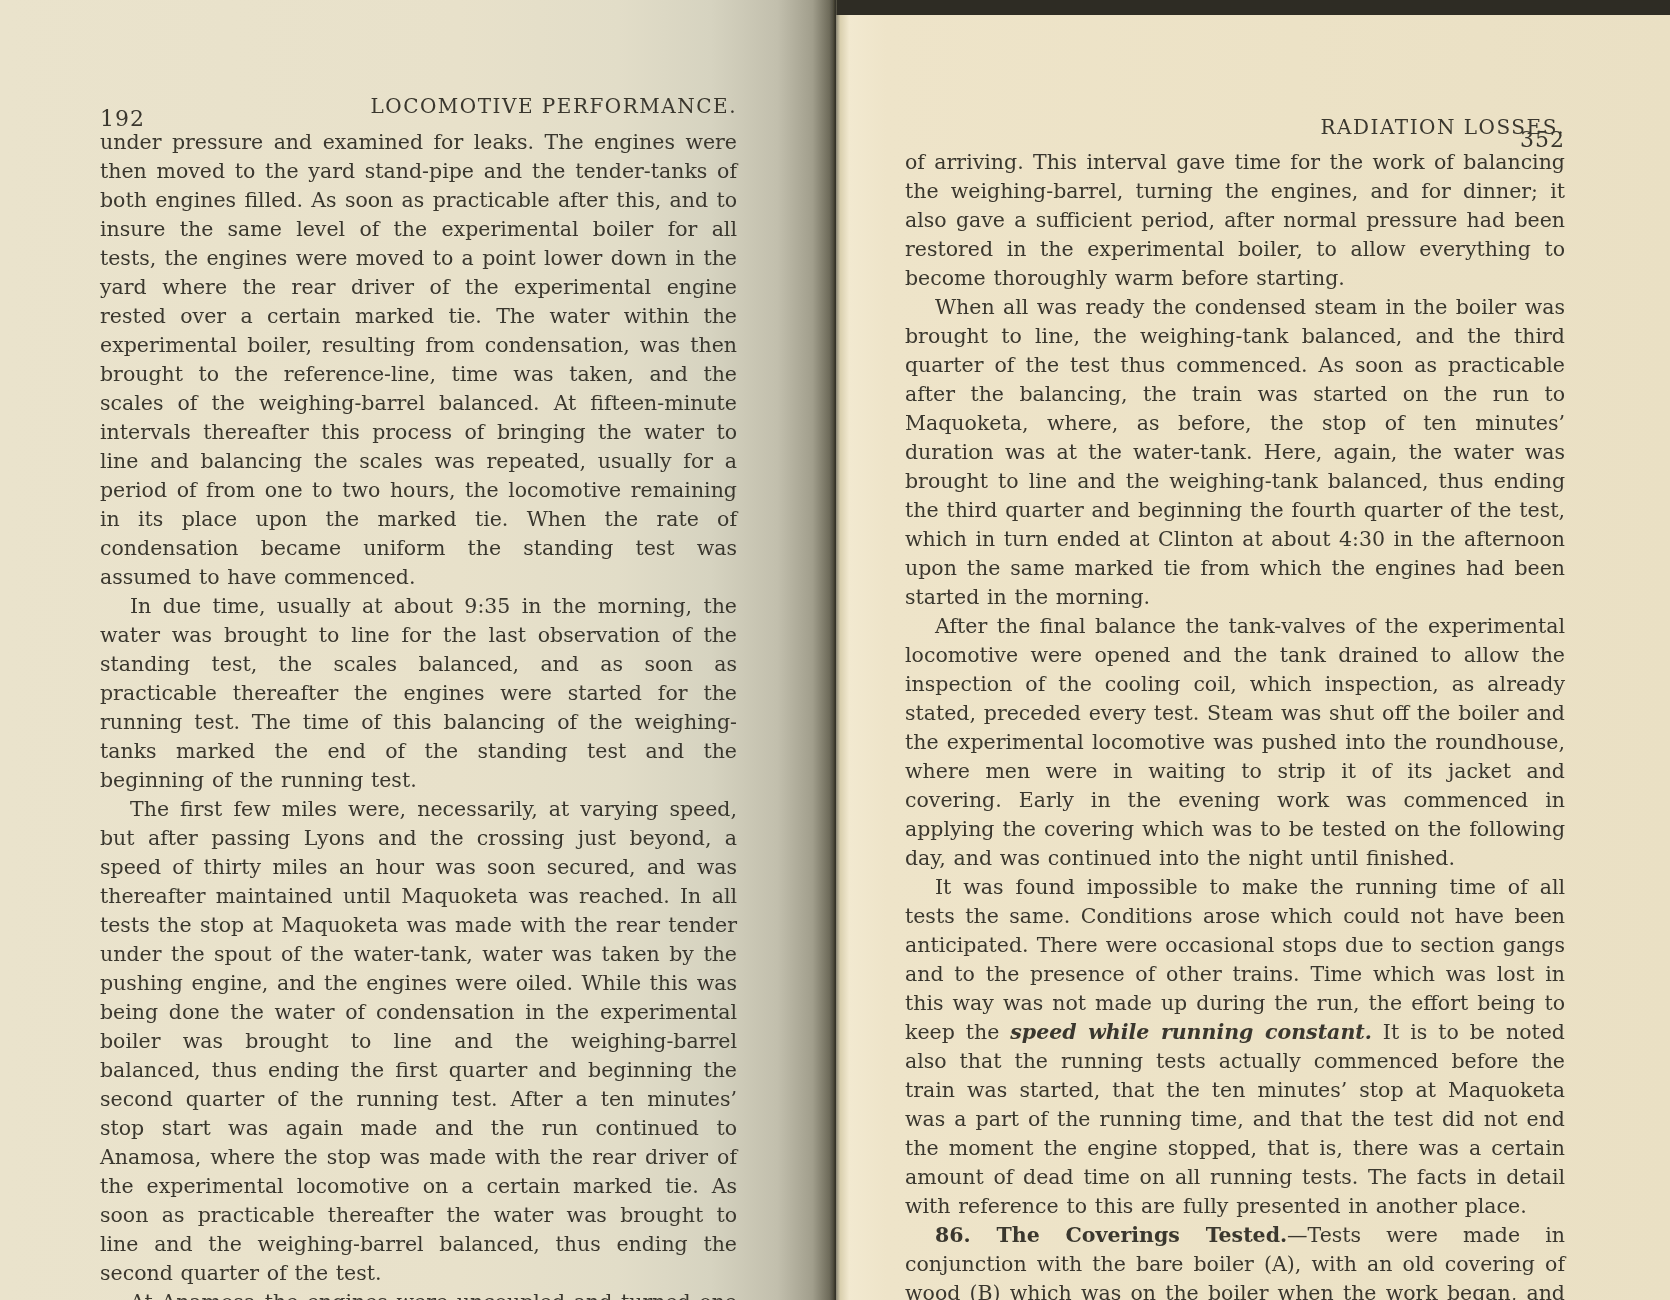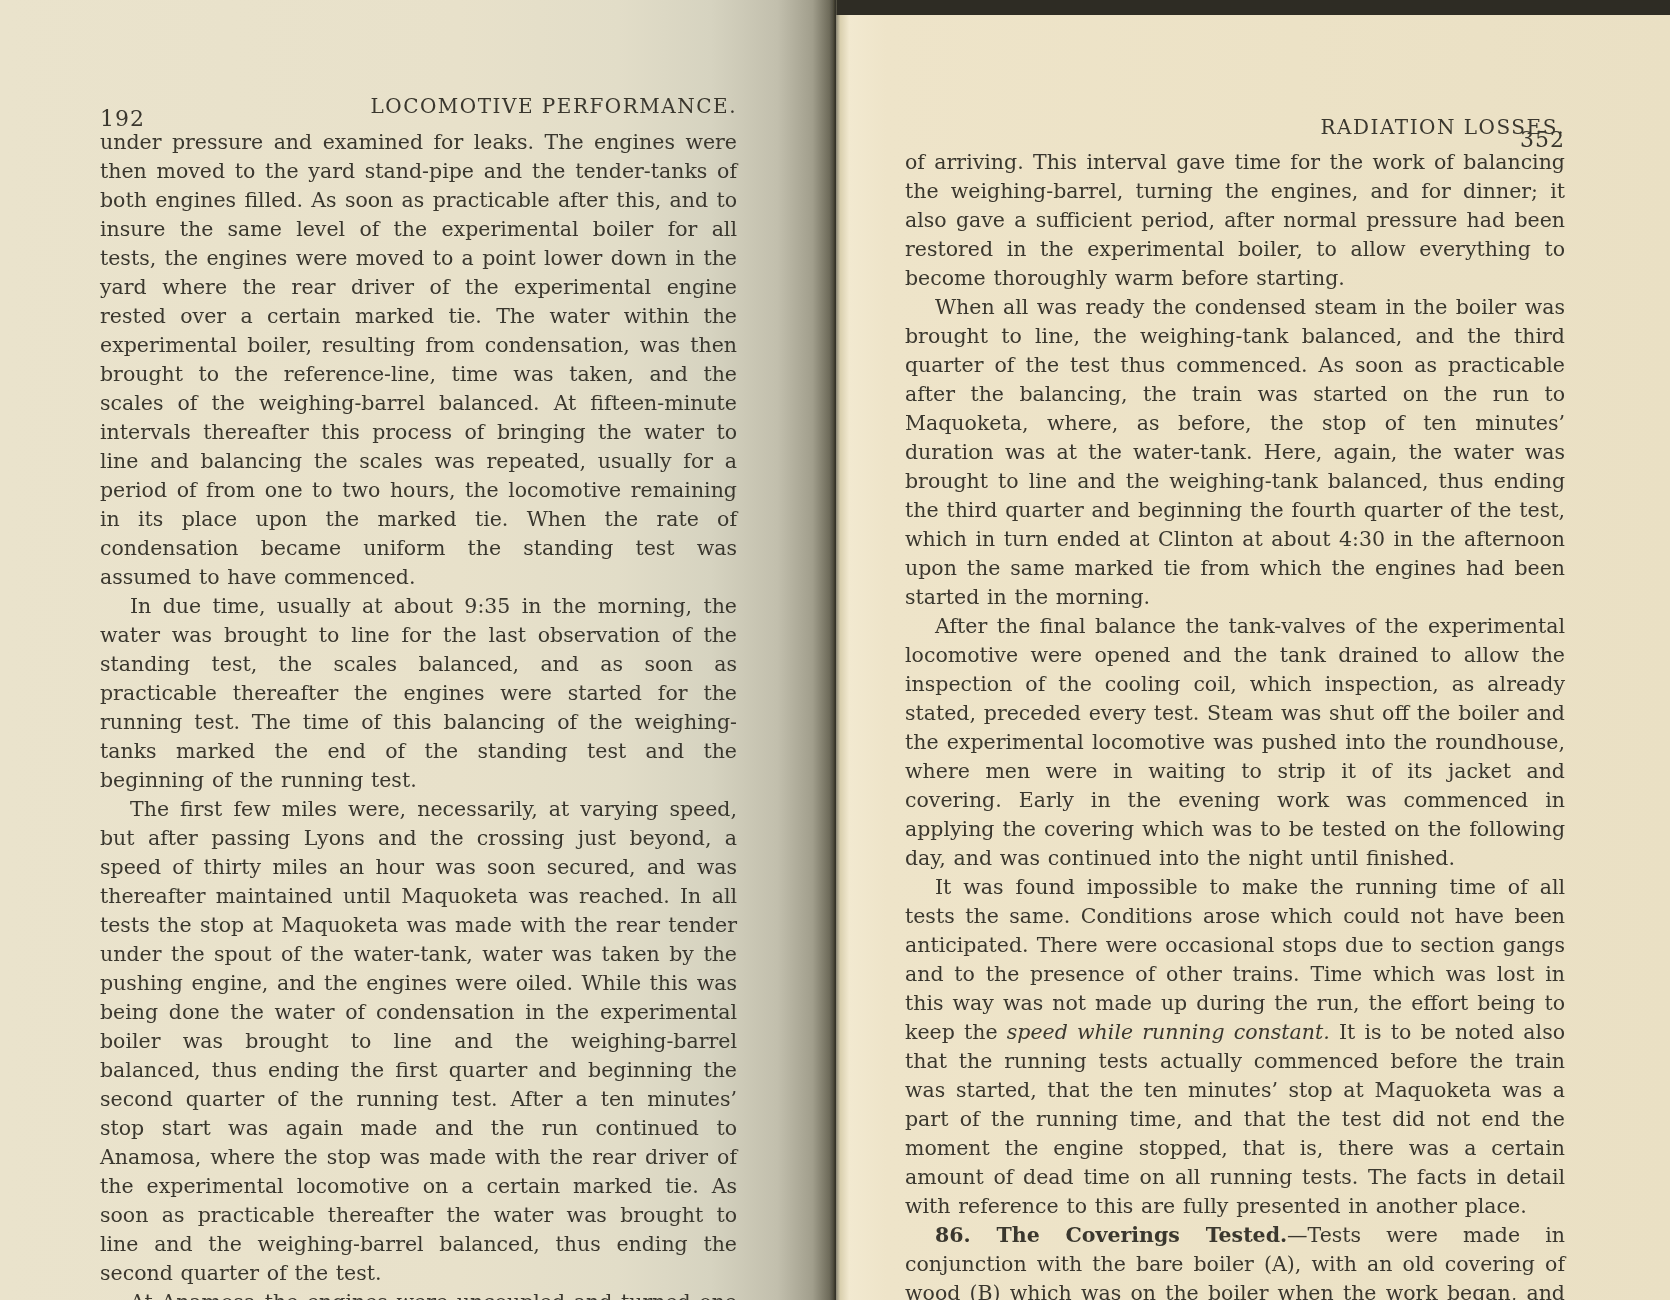--- a/index.html
+++ b/index.html
@@ -78,21 +78,21 @@
     position: absolute;
     text-align: justify;
     font-size: 20.5px;
     line-height: 29px;
     word-spacing: 0.06em;
   }
   .body-left  { left: 100px; top: 128px; width: 637px; }
   .body-right { left: 69px;  top: 133px; width: 660px; }
   .para { margin: 0; }
   .para.indent { text-indent: 30px; }
-  .para span.italic { font-style: italic; }
+  .para span.italic { font-style: italic; font-weight: bold; }
   .para span.bold   { font-weight: bold; }
 </style>
 </head>
 <body>
 
 <div id="scan">
 
   <div class="page-left">
     <div class="running-header header-left">
       <span class="pageno pageno-left">192</span>

